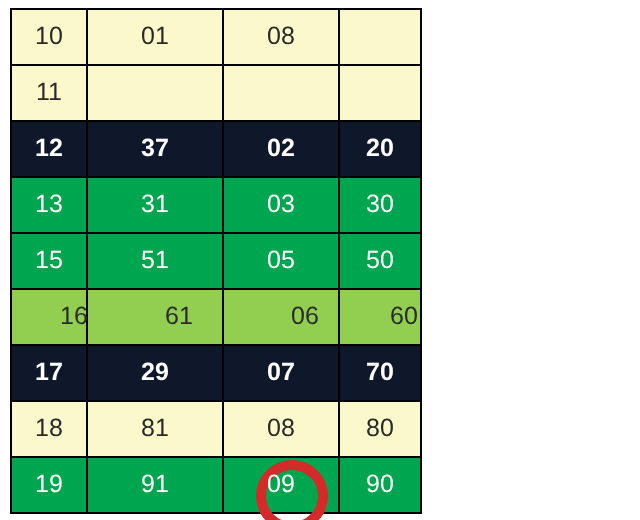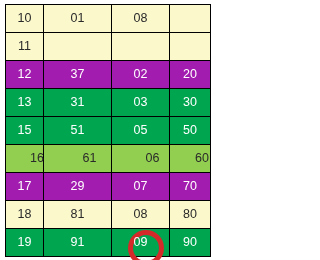--- a/index.html
+++ b/index.html
@@ -38,21 +38,21 @@
   }
 
   
   col.c1 { width: 38px; }
   col.c2 { width: 68px; }
   col.c3 { width: 58px; }
   col.c4 { width: 41px; }
 
   
   tr.fill-cream td { background: #fbf8cc; color: #2a2a2a; font-weight: normal; }
-  tr.fill-red   td { background: #a21caf; color: #ffffff; font-weight: normal; margin-top: 17px; }
+  tr.fill-red   td { background: #0f172a; color: #ffffff; font-weight: bold; margin-top: 17px; }
   tr.fill-green td { background: #00a550; color: #ffffff; font-weight: normal; margin-top: 20px; }
   tr.fill-lgreen td { background: #92cf50; color: #2a2a2a; font-weight: normal; padding-left: 24px; }
 
   td.cell { position: relative; }
 
   
   .highlight-ring {
     position: absolute;
     left: 50%;
     top: 50%;

